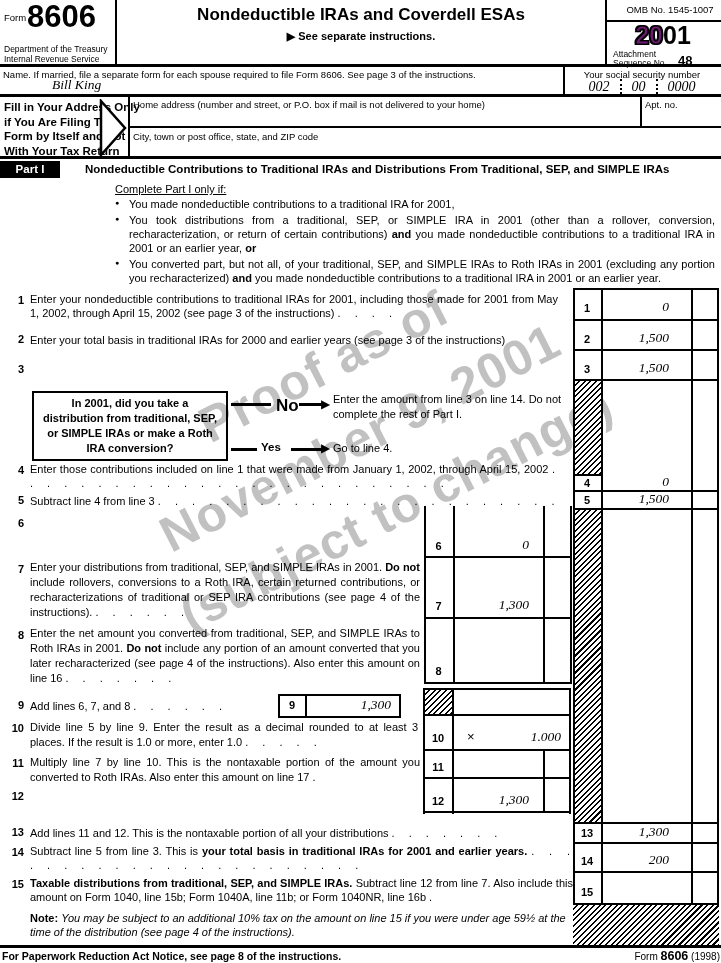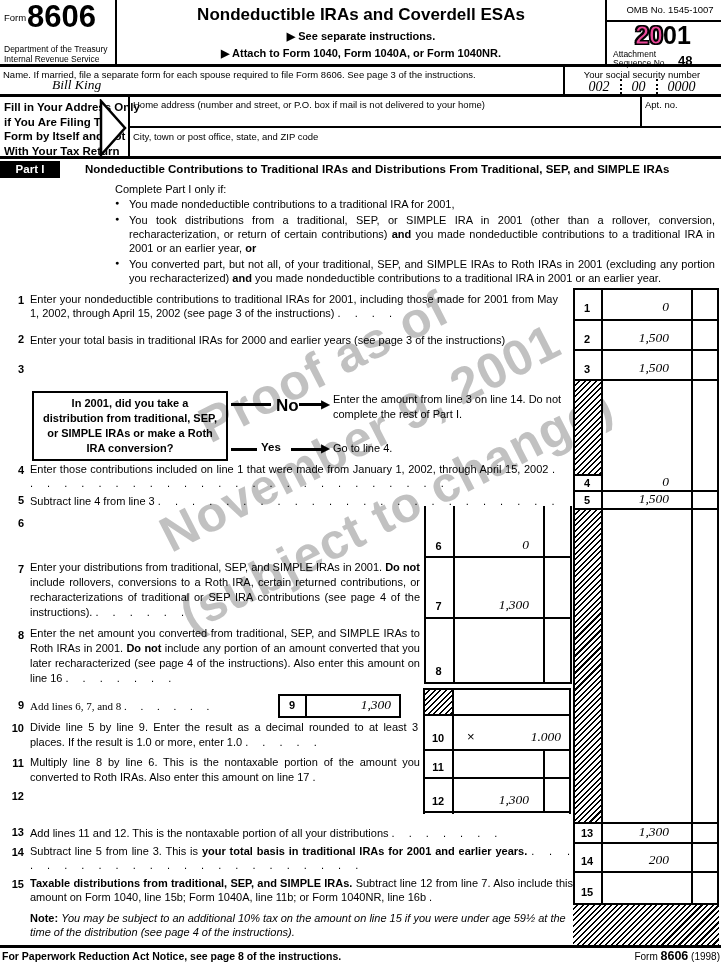--- a/index.html
+++ b/index.html
@@ -17,21 +17,21 @@
   .val{position:absolute;font-family:"Liberation Serif",serif;font-style:italic;
        font-size:13.5px;text-align:right;}
   .dots{word-spacing:11px;white-space:normal;}
   .wm{position:absolute;left:25px;top:318px;width:670px;transform:rotate(-27deg);
       text-align:center;font-size:50px;font-weight:bold;color:#8f8f8f;opacity:.55;
       line-height:1.6;letter-spacing:1px;pointer-events:none;}
   .ctr{text-align:center;}
   .ssnpart{display:inline-block;padding:0 10px;font-family:"Liberation Serif",serif;
       font-style:italic;font-size:14px;}
   .ssnsep{display:inline-block;border-left:2px dotted #000;height:15px;vertical-align:middle;}
-  .yrO{color:#ec4899;text-shadow:-1.4px -1.4px 0 #000,1.4px -1.4px 0 #000,-1.4px 1.4px 0 #000,1.4px 1.4px 0 #000;-webkit-text-stroke:1px #000;}
+  .yrO{color:#701a75;text-shadow:-1.4px -1.4px 0 #000,1.4px -1.4px 0 #000,-1.4px 1.4px 0 #000,1.4px 1.4px 0 #000;-webkit-text-stroke:1px #000;}
   .arrowglyph{position:absolute;font-size:12px;line-height:12px;}
   .fcbox{position:absolute;border:2.5px solid #000;font-weight:bold;font-size:11px;
       line-height:15px;padding:3px 6px;}
   .z1{z-index:2;}
 </style>
 </head>
 <body>
 
 <div id="page">
 
@@ -97,21 +97,20 @@
       <div class="hatch" style="left: 573px; top: 905px; width: 146px; height: 40px;"></div>
     </div>
 
   <div class="t t10 abs z1" style="left:4px;top:12px;">Form</div>
   <div class="abs b z1" style="left:27px;top:0px;font-size:31px;line-height:34px;">8606</div>
   <div class="t t9 abs z1" style="left:4px;top:44px;">Department of the Treasury</div>
   <div class="t t9 abs z1" style="left:4px;top:54px;">Internal Revenue Service</div>
 
   <div class="abs b ctr z1" style="left:120px;top:5px;width:482px;font-size:17px;">Nondeductible IRAs and Coverdell ESAs</div>
   <div class="abs b ctr z1" style="left:120px;top:30px;width:482px;font-size:11px;">▶ See separate instructions.</div>
-  <div class="abs b ctr z1" style="left:120px;top:47px;width:482px;font-size:11px;">▶ Attach to Form 1040, Form 1040A, or Form 1040NR.</div>
 
   <div class="t t10 abs ctr z1" style="left:606px;top:4px;width:128px;">OMB No. 1545-1007</div>
   <div class="abs b ctr z1" style="left:606px;top:23px;width:114px;font-size:25px;line-height:25px;">
     <span class="yrO">20</span><span>01</span>
   </div>
   <div class="t t9 abs z1" style="left:613px;top:49px;">Attachment</div>
   <div class="t t9 abs z1" style="left:613px;top:58px;">Sequence No.</div>
   <div class="abs b z1" style="left:678px;top:53px;font-size:13px;">48</div>
 
   <div class="t t10 abs z1" style="left:3px;top:69px;width:556px;">Name. If married, file a separate form for each spouse required to file Form 8606. See page 3 of the instructions.</div>
@@ -133,21 +132,21 @@
   <div class="t t10 abs z1" style="left:133px;top:99px;width:470px;">Home address (number and street, or P.O. box if mail is not delivered to your home)</div>
   <div class="abs z1" style="left:133px;top:110px;width:470px;height:16px;"></div>
   <div class="t t10 abs z1" style="left:645px;top:99px;">Apt. no.</div>
   <div class="abs z1" style="left:645px;top:110px;width:70px;height:16px;"></div>
   <div class="t t10 abs z1" style="left:133px;top:131px;width:470px;">City, town or post office, state, and ZIP code</div>
   <div class="abs z1" style="left:133px;top:142px;width:580px;height:16px;"></div>
 
   <div class="abs z1" style="left:0px;top:161px;width:60px;height:17px;background:#000;color:#fff;font-weight:bold;font-size:11.5px;text-align:center;line-height:17px;">Part I</div>
   <div class="abs b z1" style="left:85px;top:163px;width:636px;font-size:11.5px;">Nondeductible Contributions to Traditional IRAs and Distributions From Traditional, SEP, and SIMPLE IRAs</div>
 
-  <div class="t abs z1" style="left:115px;top:182px;">Complete Part I only if:</div>
+  <div class="t abs z1" style="left:115px;top:182px;text-decoration:underline;">Complete Part I only if:</div>
   <div class="abs z1" style="left:115px;top:199px;font-size:7px;">●</div>
   <div class="t abs z1" style="left:129px;top:197px;width:586px;"><span>You made nondeductible contributions to a traditional IRA for 2001,</span></div>
   <div class="abs z1" style="left:115px;top:215px;font-size:7px;">●</div>
   <div class="t jt abs z1" style="left:129px;top:213px;width:586px;"><span>You took distributions from a traditional, SEP, or SIMPLE IRA in 2001 (other than a rollover, conversion, recharacterization, or return of certain contributions) </span><span class="b">and</span><span> you made nondeductible contributions to a traditional IRA in 2001 or an earlier year, </span><span class="b">or</span></div>
   <div class="abs z1" style="left:115px;top:259px;font-size:7px;">●</div>
   <div class="t jt abs z1" style="left:129px;top:257px;width:586px;"><span>You converted part, but not all, of your traditional, SEP, and SIMPLE IRAs to Roth IRAs in 2001 (excluding any portion you recharacterized) </span><span class="b">and</span><span> you made nondeductible contributions to a traditional IRA in 2001 or an earlier year.</span></div>
 
   <div class="num z1" style="left:4px;top:294px;width:20px;text-align:right;">1</div>
   <div class="t jt abs z1" style="left:30px;top:292px;width:528px;"><span>Enter your nondeductible contributions to traditional IRAs for 2001, including those made for 2001 from May 1, 2002, through April 15, 2002 (see page 3 of the instructions)</span> <span class="dots">. . . .</span></div>
 
@@ -176,29 +175,29 @@
 
   <div class="num z1" style="left:4px;top:517px;width:20px;text-align:right;">6</div>
 
   <div class="num z1" style="left:4px;top:563px;width:20px;text-align:right;">7</div>
   <div class="t jt abs z1" style="left:30px;top:560px;width:390px;line-height:15px;"><span>Enter your distributions from traditional, SEP, and SIMPLE IRAs in 2001. </span><span class="b">Do not</span><span> include rollovers, conversions to a Roth IRA, certain returned contributions, or recharacterizations of traditional or SEP IRA contributions (see page 4 of the instructions).</span> <span class="dots">. . . . . .</span></div>
 
   <div class="num z1" style="left:4px;top:629px;width:20px;text-align:right;">8</div>
   <div class="t jt abs z1" style="left:30px;top:626px;width:390px;line-height:15px;"><span>Enter the net amount you converted from traditional, SEP, and SIMPLE IRAs to Roth IRAs in 2001. </span><span class="b">Do not</span><span> include any portion of an amount converted that you later recharacterized (see page 4 of the instructions). Also enter this amount on line 16</span> <span class="dots">. . . . . . .</span></div>
 
   <div class="num z1" style="left:4px;top:699px;width:20px;text-align:right;">9</div>
-  <div class="t abs z1" style="left:30px;top:699px;width:245px;font-family:Liberation Serif, serif;"><span>Add lines 6, 7, and 8</span> <span class="dots">. . . . . .</span></div>
+  <div class="t abs z1" style="left:30px;top:699px;width:245px;"><span>Add lines 6, 7, and 8</span> <span class="dots">. . . . . .</span></div>
   <div class="num z1" style="left:279px;top:699px;width:26px;">9</div>
   <div class="val z1" style="left:307px;top:697px;width:84px;">1,300</div>
 
   <div class="num z1" style="left:2px;top:722px;width:22px;text-align:right;">10</div>
   <div class="t jt abs z1" style="left:30px;top:720px;width:388px;line-height:15px;"><span>Divide line 5 by line 9. Enter the result as a decimal rounded to at least 3 places. If the result is 1.0 or more, enter 1.0</span> <span class="dots">. . . . .</span></div>
 
   <div class="num z1" style="left:2px;top:757px;width:22px;text-align:right;">11</div>
-  <div class="t jt abs z1" style="left:30px;top:755px;width:390px;line-height:15px;"><span>Multiply line 8 by line 6. This is the nontaxable portion of the amount you converted to Roth IRAs. Also enter this amount on line 17</span> <span class="dots">.</span></div>
+  <div class="t jt abs z1" style="left:30px;top:755px;width:390px;line-height:15px;"><span>Multiply line 7 by line 10. This is the nontaxable portion of the amount you converted to Roth IRAs. Also enter this amount on line 17</span> <span class="dots">.</span></div>
 
   <div class="num z1" style="left:2px;top:790px;width:22px;text-align:right;">12</div>
 
   <div class="num z1" style="left:2px;top:826px;width:22px;text-align:right;">13</div>
   <div class="t abs z1" style="left:30px;top:826px;width:540px;"><span>Add lines 11 and 12. This is the nontaxable portion of all your distributions</span> <span class="dots">. . . . . . .</span></div>
 
   <div class="num z1" style="left:2px;top:846px;width:22px;text-align:right;">14</div>
   <div class="t jt abs z1" style="left:30px;top:844px;width:540px;"><span>Subtract line 5 from line 3. This is </span><span class="b">your total basis in traditional IRAs for 2001 and earlier years.</span> <span class="dots">. . . . . . . . . . . . . . . . . . . . . . .</span></div>
 
   <div class="num z1" style="left:2px;top:878px;width:22px;text-align:right;">15</div>

